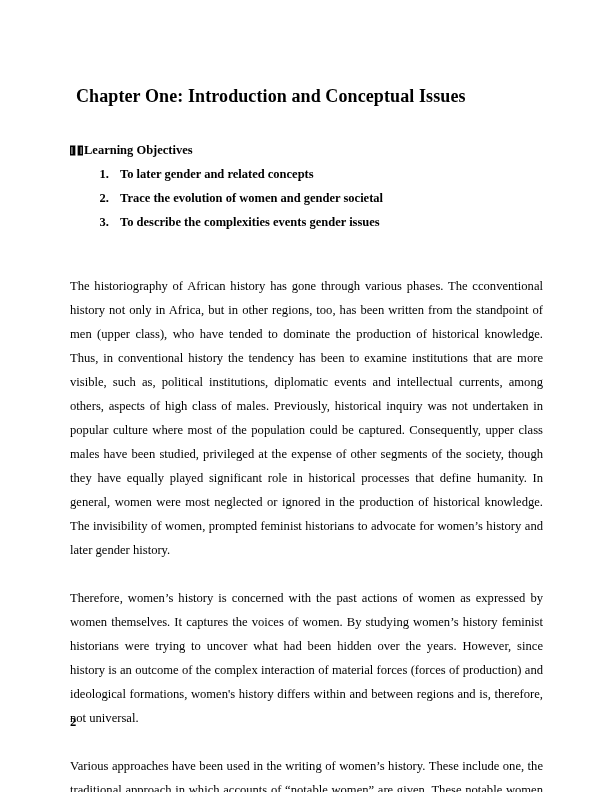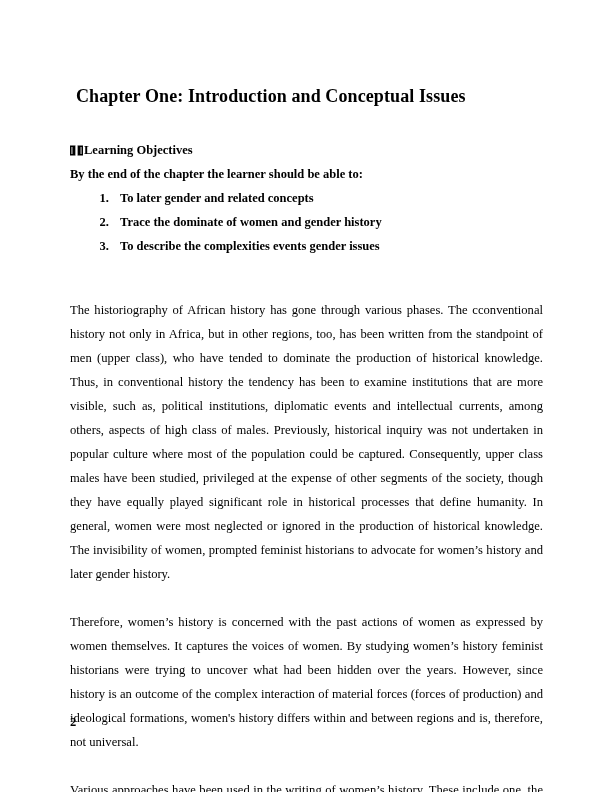--- a/index.html
+++ b/index.html
@@ -119,25 +119,24 @@
           <rect x="0" y="0.5" width="5.6" height="10" fill="#000000"></rect>
           <rect x="7.4" y="0.5" width="5.6" height="10" fill="#000000"></rect>
           <rect x="5.6" y="0.5" width="1.8" height="10" fill="#ffffff"></rect>
           <rect x="1.5" y="2" width="0.9" height="7" fill="#ffffff"></rect>
           <rect x="10.6" y="2" width="0.9" height="7" fill="#ffffff"></rect>
         </svg>
       </span>
       <span>Learning Objectives</span>
     </div>
 
-    <p class="lo-subheading">By the end of the chapter the learner should be able to:</p>
 
     <ol class="objectives">
       <li>To later gender and related concepts</li>
-      <li>Trace the dominate of  women and gender history</li>
+      <li>Trace the evolution of  women and gender societal</li>
       <li>To describe the complexities events gender issues</li>
     </ol>
 
     <p class="body gap-large">The historiography of African history has gone through various phases. The cconventional history not only in Africa, but in other regions, too, has been written from the standpoint of men (upper class), who have tended to dominate the production of historical knowledge. Thus, in conventional history the tendency has been to examine institutions that are more visible, such as, political institutions, diplomatic events and intellectual currents, among others, aspects of high class of males. Previously, historical inquiry was not undertaken in popular culture where most of the population could be captured. Consequently, upper class males have been studied, privileged at the expense of other segments of the society, though they have equally played significant role in historical processes that define  humanity. In general, women were most neglected or ignored in the production of historical knowledge. The invisibility of women, prompted feminist historians to advocate for women’s history and later gender history.</p>
 
     <p class="body gap-normal">Therefore, women’s history is concerned with the past actions of women as expressed by women themselves. It captures the voices of women. By studying women’s history feminist historians were trying to uncover what had been hidden over the years. However, since history is an outcome of the complex interaction of material forces (forces of production) and ideological formations, women's history differs within and between regions and is, therefore, not universal.</p>
 
     <p class="body gap-normal">Various approaches have been used in the writing of women’s history. These include one, the traditional approach in which accounts of “notable women” are given. These notable women are viewed as “deviants” because they acted contrary to societal expectations. The second approach is examining the contribution of women in various movements. The third approach has been to</p>
 
   </div>

